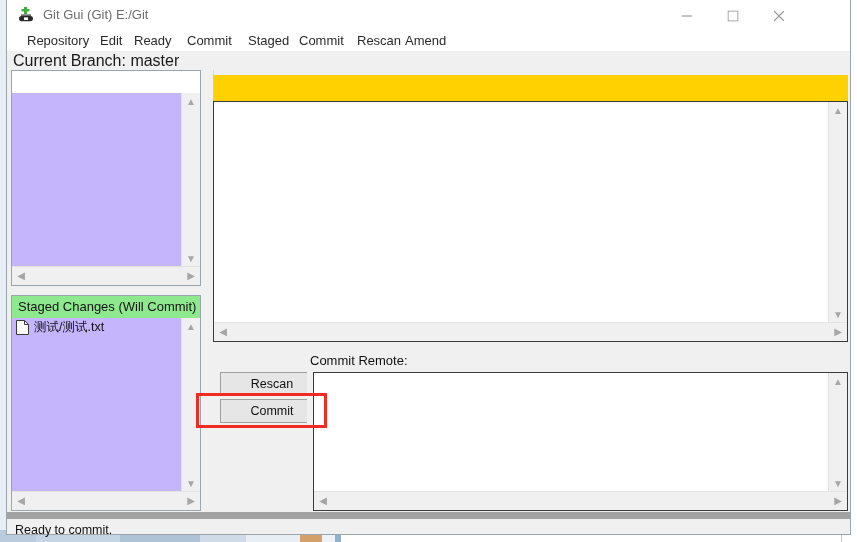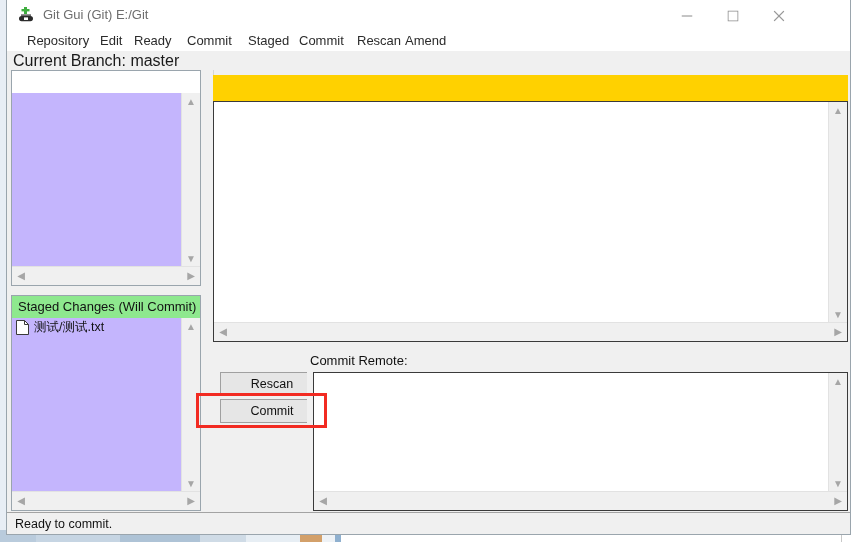--- a/index.html
+++ b/index.html
@@ -280,21 +280,21 @@
 
   
   .statusbar {
     position: absolute; left: 0; bottom: 0;
     width: 100%; height: 22px;
     background: #f0f0f0;
     font-size: 12.5px; color: #111;
     line-height: 22px;
     padding-left: 8px;
     box-sizing: border-box;
-    border-top: 1px solid #a3a3a3;
+    border-top: 7px solid #a3a3a3;
     white-space: nowrap;
   }
 </style>
 </head>
 <body>
 
 <div id="screen">
 
   <div class="desktop-strip"></div>
   <div class="bg-app-right">

